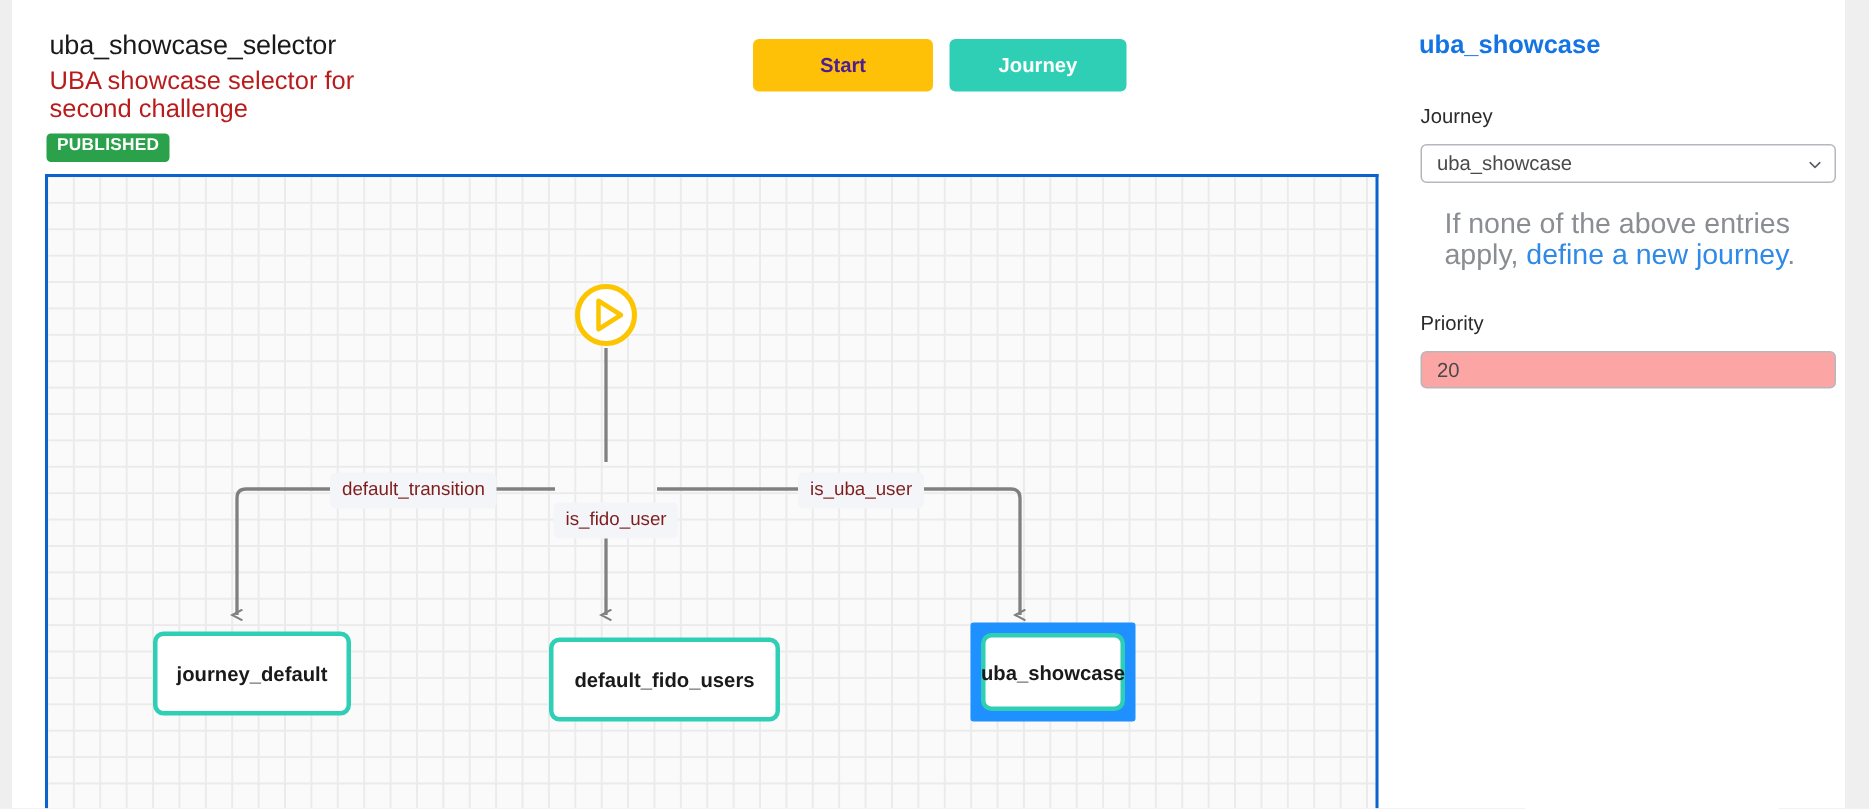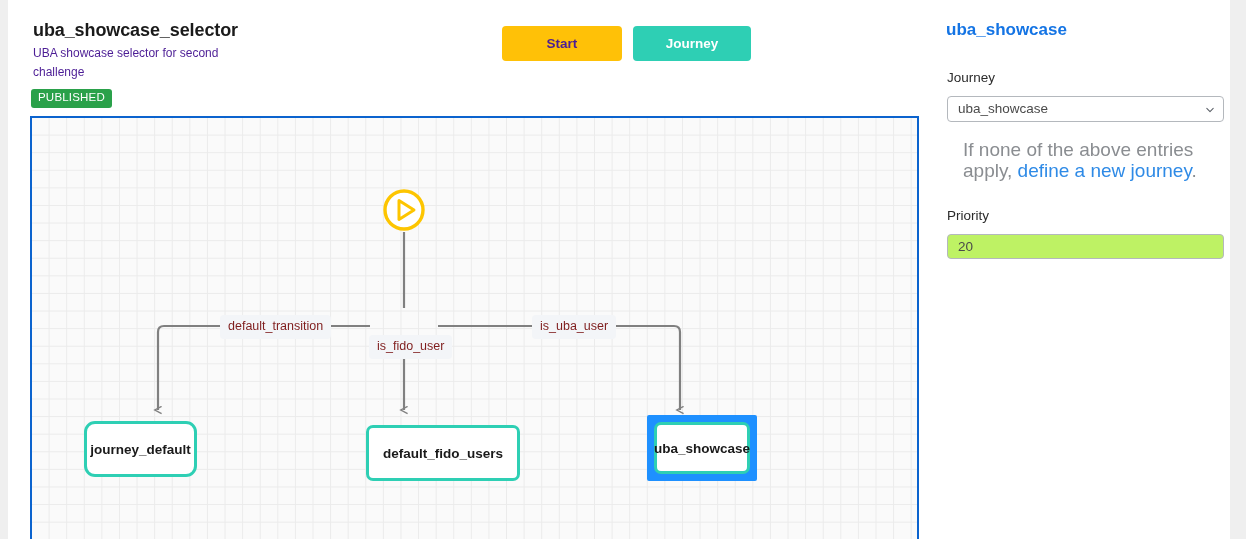--- a/index.html
+++ b/index.html
@@ -25,44 +25,45 @@
     background: #ffffff;
     box-sizing: border-box;
   }
 
   
   .hdr-title {
     position: absolute;
     left: 25px;
     top: 20px;
     font-size: 18px;
-    font-weight: bold;
+    font-weight: normal;
     color: #1a1a1a;
     letter-spacing: -0.1px;
   }
   .hdr-sub {
     position: absolute;
     left: 25px;
     top: 44px;
     width: 230px;
-    font-size: 12px;
+    font-size: 17px;
     line-height: 19px;
-    color: #4c1d95;
+    color: #b91c1c;
   }
   .badge {
     position: absolute;
     left: 23px;
     top: 89px;
     background: #2aa14a;
     color: #ffffff;
     font-size: 11.5px;
     padding: 3px 7px 4px 7px;
     border-radius: 3px;
     letter-spacing: 0.2px;
     line-height: 1;
+    font-weight: bold;
   }
 
   .btn {
     position: absolute;
     top: 26px;
     height: 35px;
     border: none;
     border-radius: 4px;
     font-size: 13.5px;
     font-weight: bold;
@@ -214,21 +215,21 @@
 
   .text-input {
     position: absolute;
     left: 1px;
     top: 234px;
     width: 277px;
     height: 25px;
     box-sizing: border-box;
     border: 1px solid #b4b8bd;
     border-radius: 4px;
-    background: #bef264;
+    background: #fca5a5;
     font-size: 13.5px;
     color: #4a4a4a;
     padding: 0 10px;
     font-family: "Liberation Sans", sans-serif;
   }
 </style>
 </head>
 <body>
 
 <div id="app">
@@ -268,21 +269,21 @@
           <svg width="44" height="44" viewBox="0 0 44 44">
             <circle cx="22" cy="22" r="19" fill="#ffffff" stroke="#fdc500" stroke-width="3.4"></circle>
             <path d="M17 12.5 L32 22 L17 31.5 Z" fill="#ffffff" stroke="#fdc500" stroke-width="3" stroke-linejoin="round"></path>
           </svg>
         </div>
 
         <div class="tlabel" style="left:188px; top:197px;">default_transition</div>
         <div class="tlabel" style="left:337px; top:197px;margin-top:20px;">is_fido_user</div>
         <div class="tlabel" style="left:476px; top:197px;margin-left:24px;">is_uba_user</div>
 
-        <div class="node" style="left:52px; top:303px; width:113px; height:56px;border-radius:11px;">
+        <div class="node" style="left:70px; top:303px; width:132px; height:56px;">
           <span>journey_default</span>
         </div>
 
         <div class="node" style="left:334px; top:307px; width:154px; height:56px;">
           <span>default_fido_users</span>
         </div>
 
         <div class="node-sel-wrap" style="left:615px; top:297px; width:110px; height:66px;">
           <div class="node">
             <span>uba_showcase</span>

